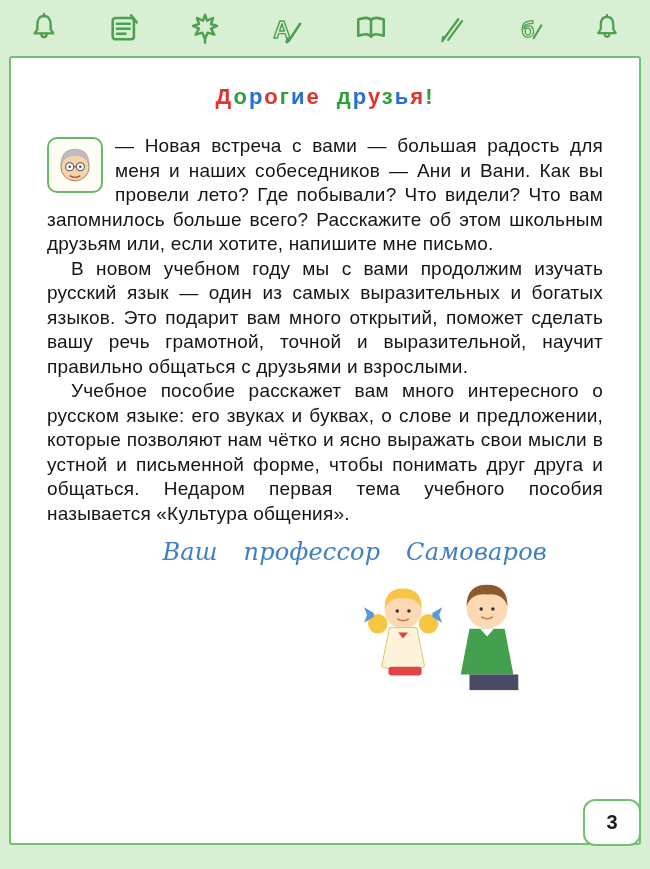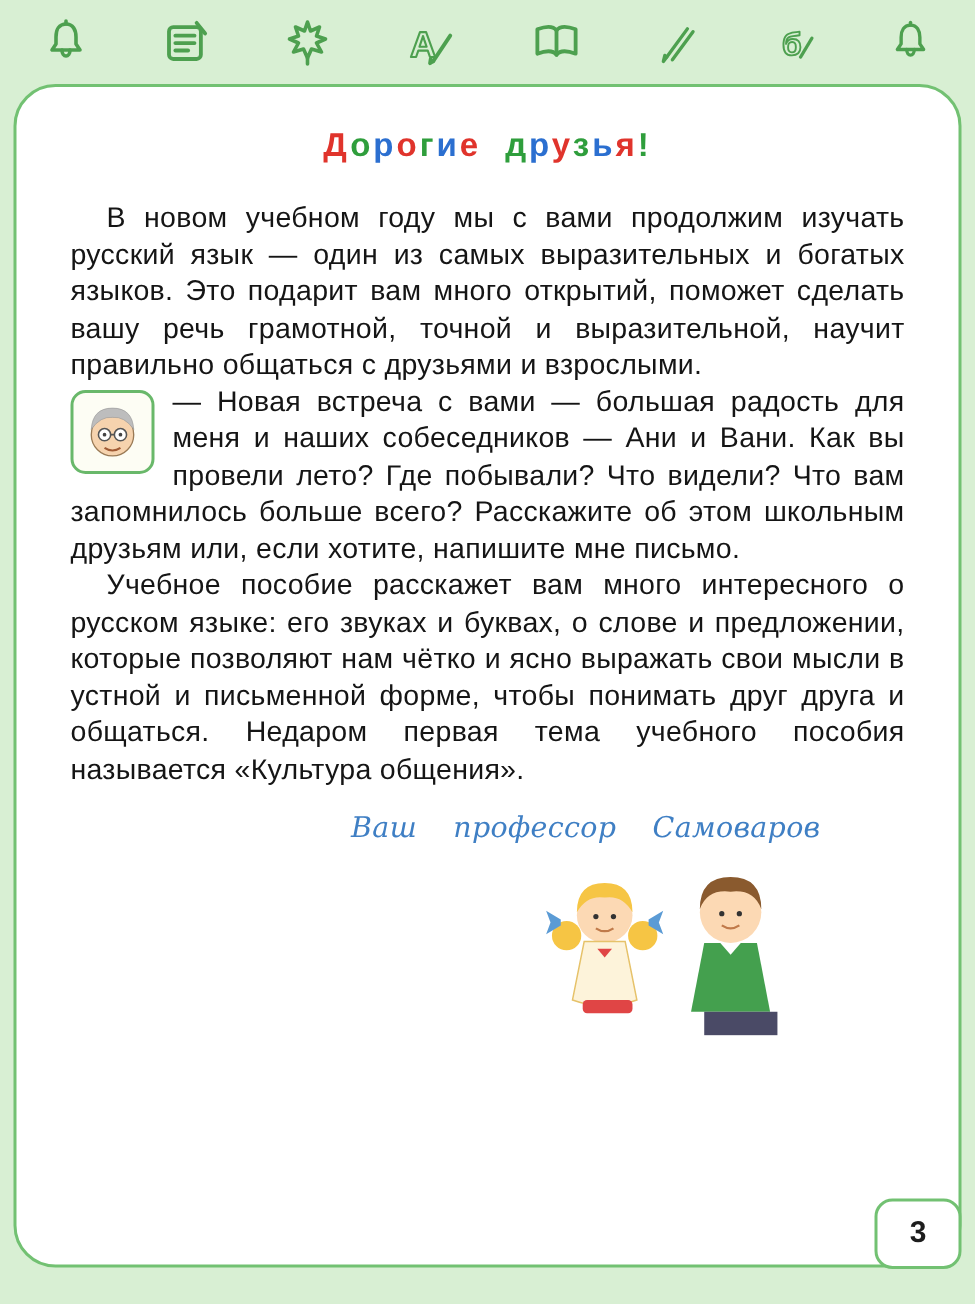--- a/index.html
+++ b/index.html
@@ -28,21 +28,21 @@
   .band-icon svg text { stroke-width: 1; }
 
   
   .page {
     position: absolute;
     left: 9px; top: 56px;
     width: 632px; height: 789px;
     box-sizing: border-box;
     background: #ffffff;
     border: 2px solid #72c172;
-    border-radius: 28px;
+    border-radius: 3px;
     overflow: hidden;
   }
 
   .title {
     margin: 26px 0 0 0;
     text-align: center;
     font-size: 22px;
     font-weight: bold;
     letter-spacing: 2px;
   }
@@ -71,21 +71,21 @@
     align-items: center;
     justify-content: center;
   }
 
   .signature {
     margin-top: 14px;
     text-align: right;
     padding-right: 56px;
     font-family: "DejaVu Serif", serif;
     font-style: italic;
-    font-size: 19px;
+    font-size: 24px;
     word-spacing: 18px;
     color: #3f7fc4;
   }
 
   .kids {
     margin-top: 8px;
     text-align: right;
     padding-right: 52px;
   }
 
@@ -166,38 +166,38 @@
         <path d="M10 16 c0 2 1 3 2 3 s2 -1 2 -3"></path>
       </svg>
     </span>
   </div>
 
   <div class="page">
 
     <h1 class="title"><span style="color:#e0342c">Д</span><span style="color:#2f9e3c">о</span><span style="color:#2b6fd0">р</span><span style="color:#e0342c">о</span><span style="color:#2f9e3c">г</span><span style="color:#2b6fd0">и</span><span style="color:#e0342c">е</span><span class="gap"></span><span style="color:#2f9e3c">д</span><span style="color:#2b6fd0">р</span><span style="color:#e0342c">у</span><span style="color:#2f9e3c">з</span><span style="color:#2b6fd0">ь</span><span style="color:#e0342c">я</span><span style="color:#2f9e3c">!</span></h1>
 
     <div class="body-text">
-
-      <p class="para indent">В новом учебном году мы с вами продолжим изучать русский язык — один из самых выразительных и богатых языков. Это подарит вам много открытий, поможет сделать вашу речь грамотной, точной и выразительной, научит правильно общаться с друзьями и взрослыми.</p>
 
       <p class="para">
         <span class="portrait">
           <svg width="46" height="46" viewBox="0 0 52 52">
             <circle cx="26" cy="28" r="16" fill="#f6d3ae" stroke="#9a7a55" stroke-width="1"></circle>
             <path d="M10 24 Q11 8 26 8 Q41 8 42 24 Q35 14 26 15 Q17 14 10 24 Z" fill="#bdbdbd" stroke="#9a9a9a" stroke-width="0.5"></path>
             <circle cx="20" cy="28" r="4.6" fill="#ffffff" stroke="#555555" stroke-width="1.2"></circle>
             <circle cx="32" cy="28" r="4.6" fill="#ffffff" stroke="#555555" stroke-width="1.2"></circle>
             <line x1="24.6" y1="28" x2="27.4" y2="28" stroke="#555555" stroke-width="1.2"></line>
             <circle cx="20" cy="28" r="1.4" fill="#444444"></circle>
             <circle cx="32" cy="28" r="1.4" fill="#444444"></circle>
             <path d="M20 38 Q26 42 32 38" stroke="#a05a34" stroke-width="1.5" fill="none"></path>
           </svg>
         </span>
         <span>— Новая встреча с вами — большая радость для меня и наших собеседников — Ани и Вани. Как вы провели лето? Где побывали? Что видели? Что вам запомнилось больше всего? Расскажите об этом школьным друзьям или, если хотите, напишите мне письмо.</span>
       </p>
+
+      <p class="para indent">В новом учебном году мы с вами продолжим изучать русский язык — один из самых выразительных и богатых языков. Это подарит вам много открытий, поможет сделать вашу речь грамотной, точной и выразительной, научит правильно общаться с друзьями и взрослыми.</p>
       <p class="para indent">Учебное пособие расскажет вам много интересного о русском языке: его звуках и буквах, о слове и предложении, которые позволяют нам чётко и ясно выражать свои мысли в устной и письменной форме, чтобы понимать друг друга и общаться. Недаром первая тема учебного пособия называется «Культура общения».</p>
 
       <div class="signature">Ваш профессор Самоваров</div>
 
       <div class="kids">
         <svg width="205" height="122" viewBox="0 0 205 125">
 
           <circle cx="30" cy="52" r="10" fill="#f6c544"></circle>
           <circle cx="82" cy="52" r="10" fill="#f6c544"></circle>
 

